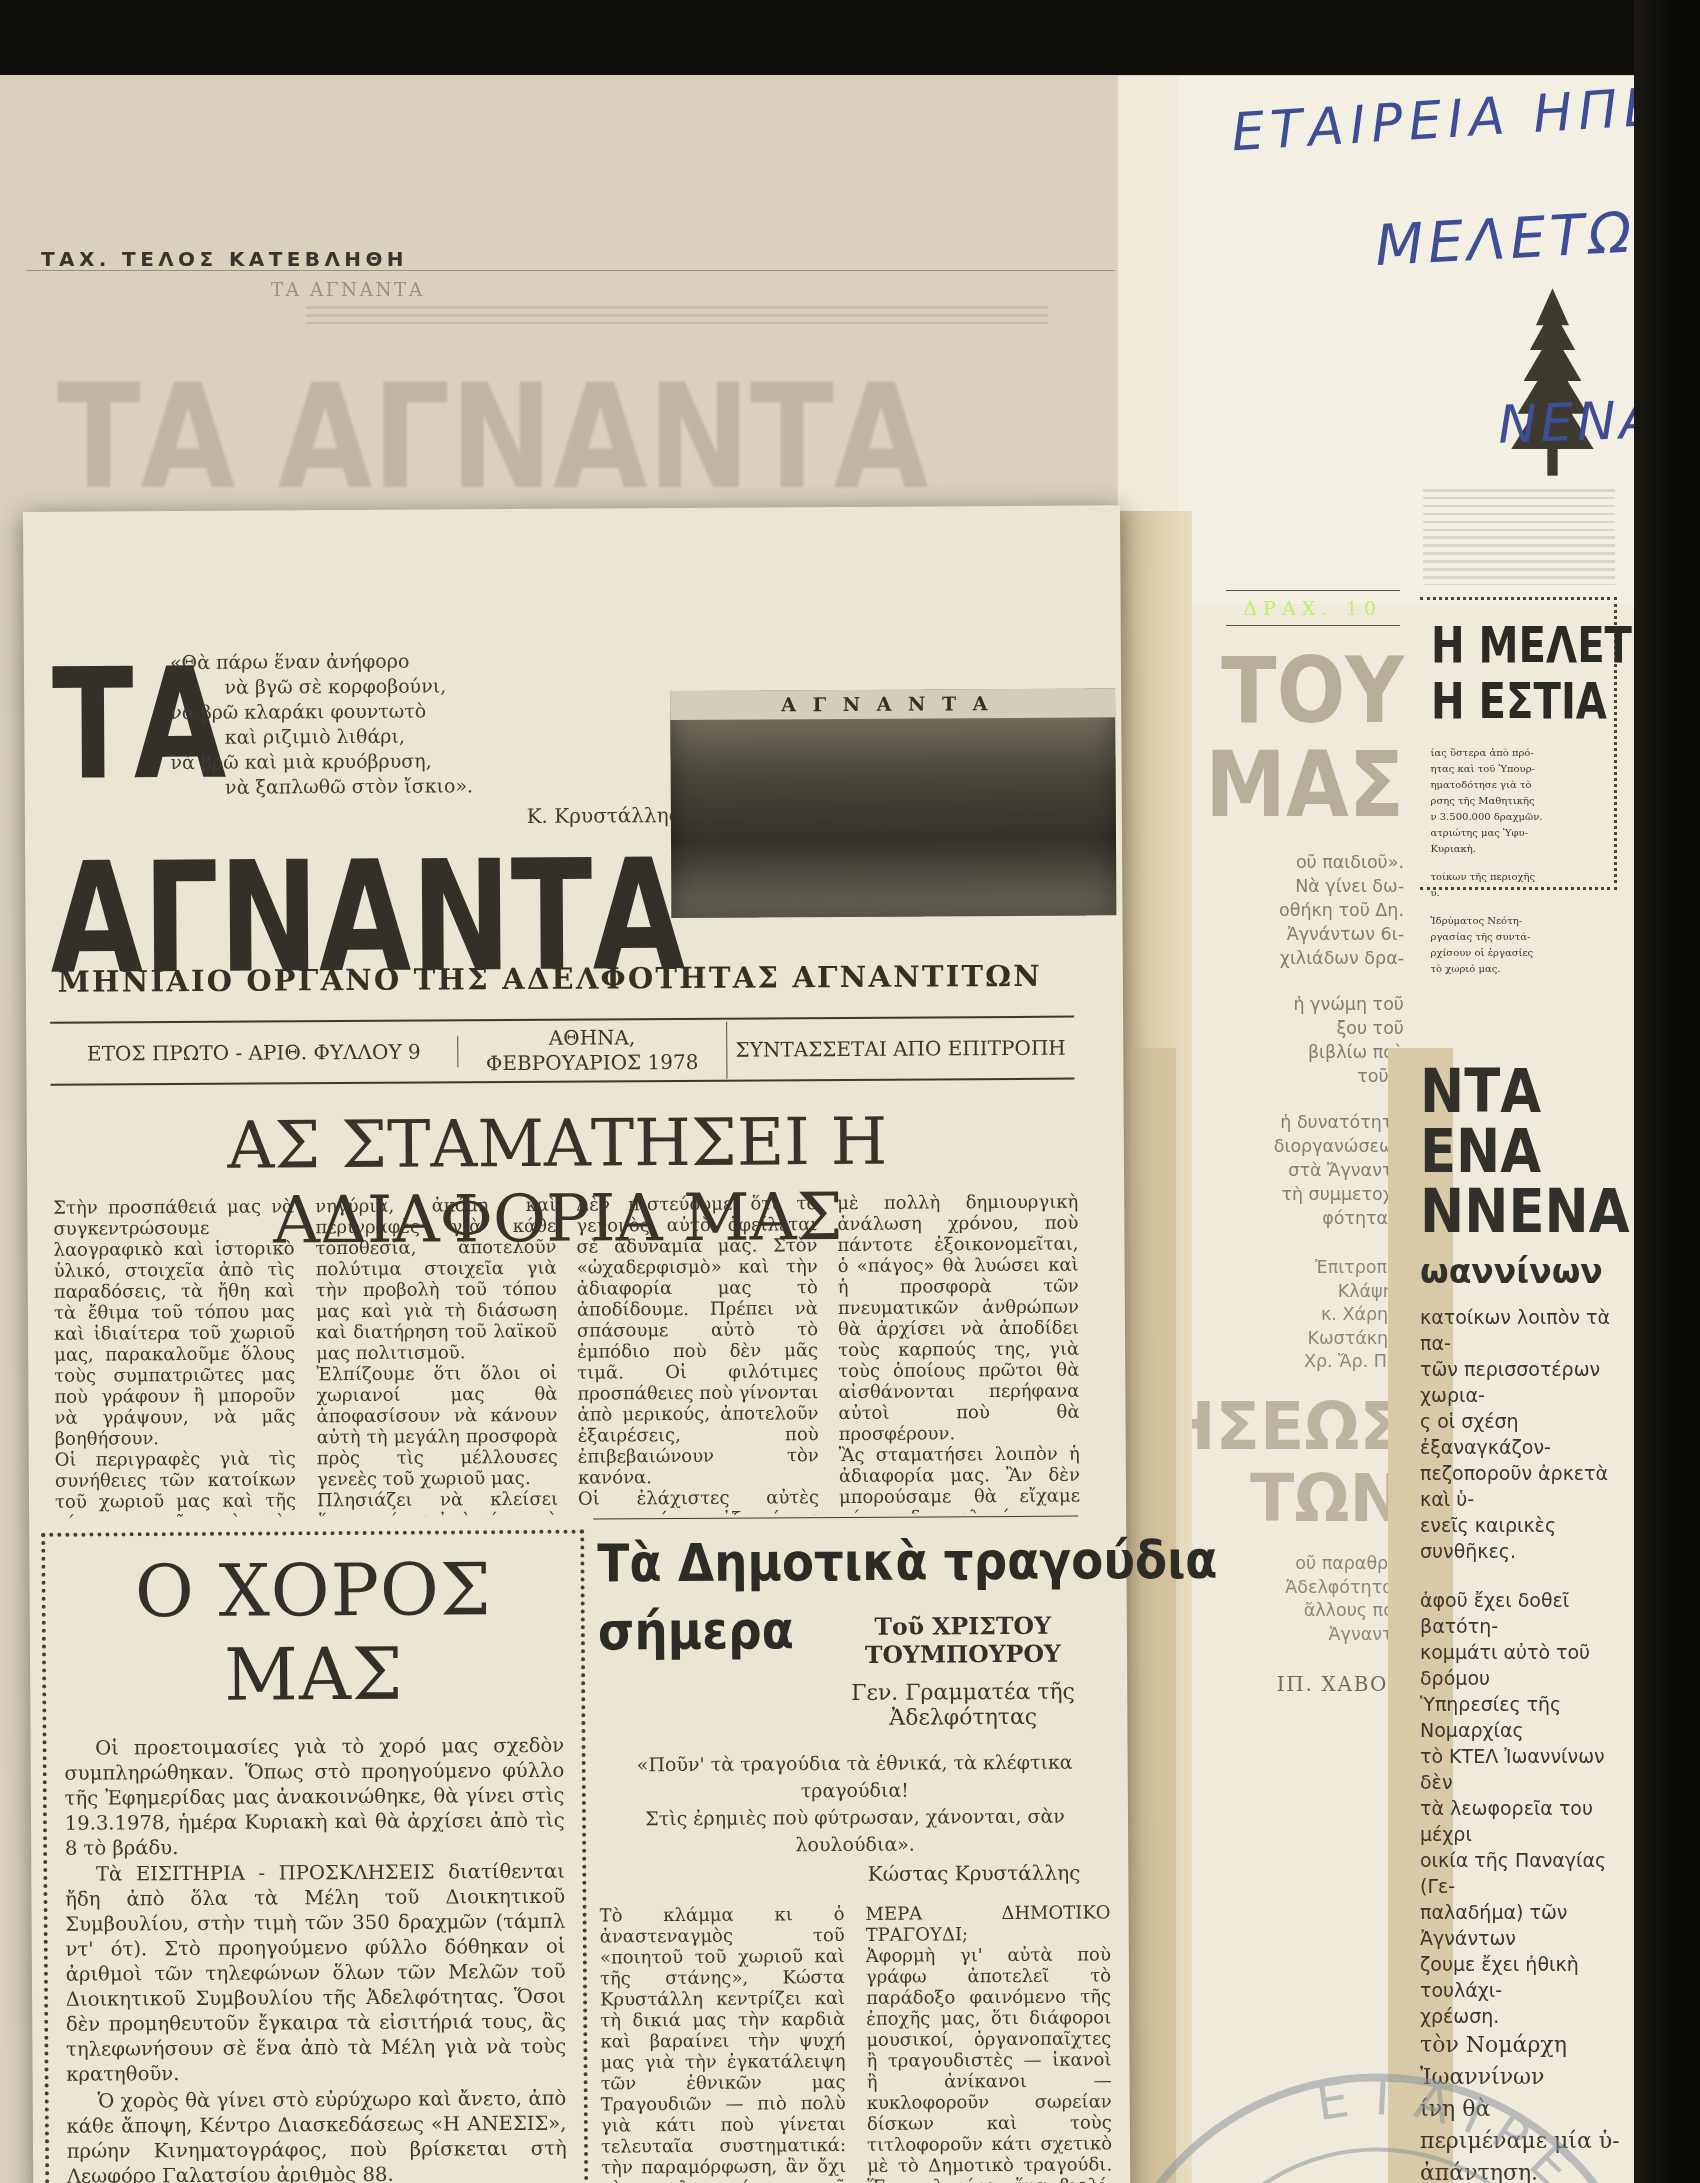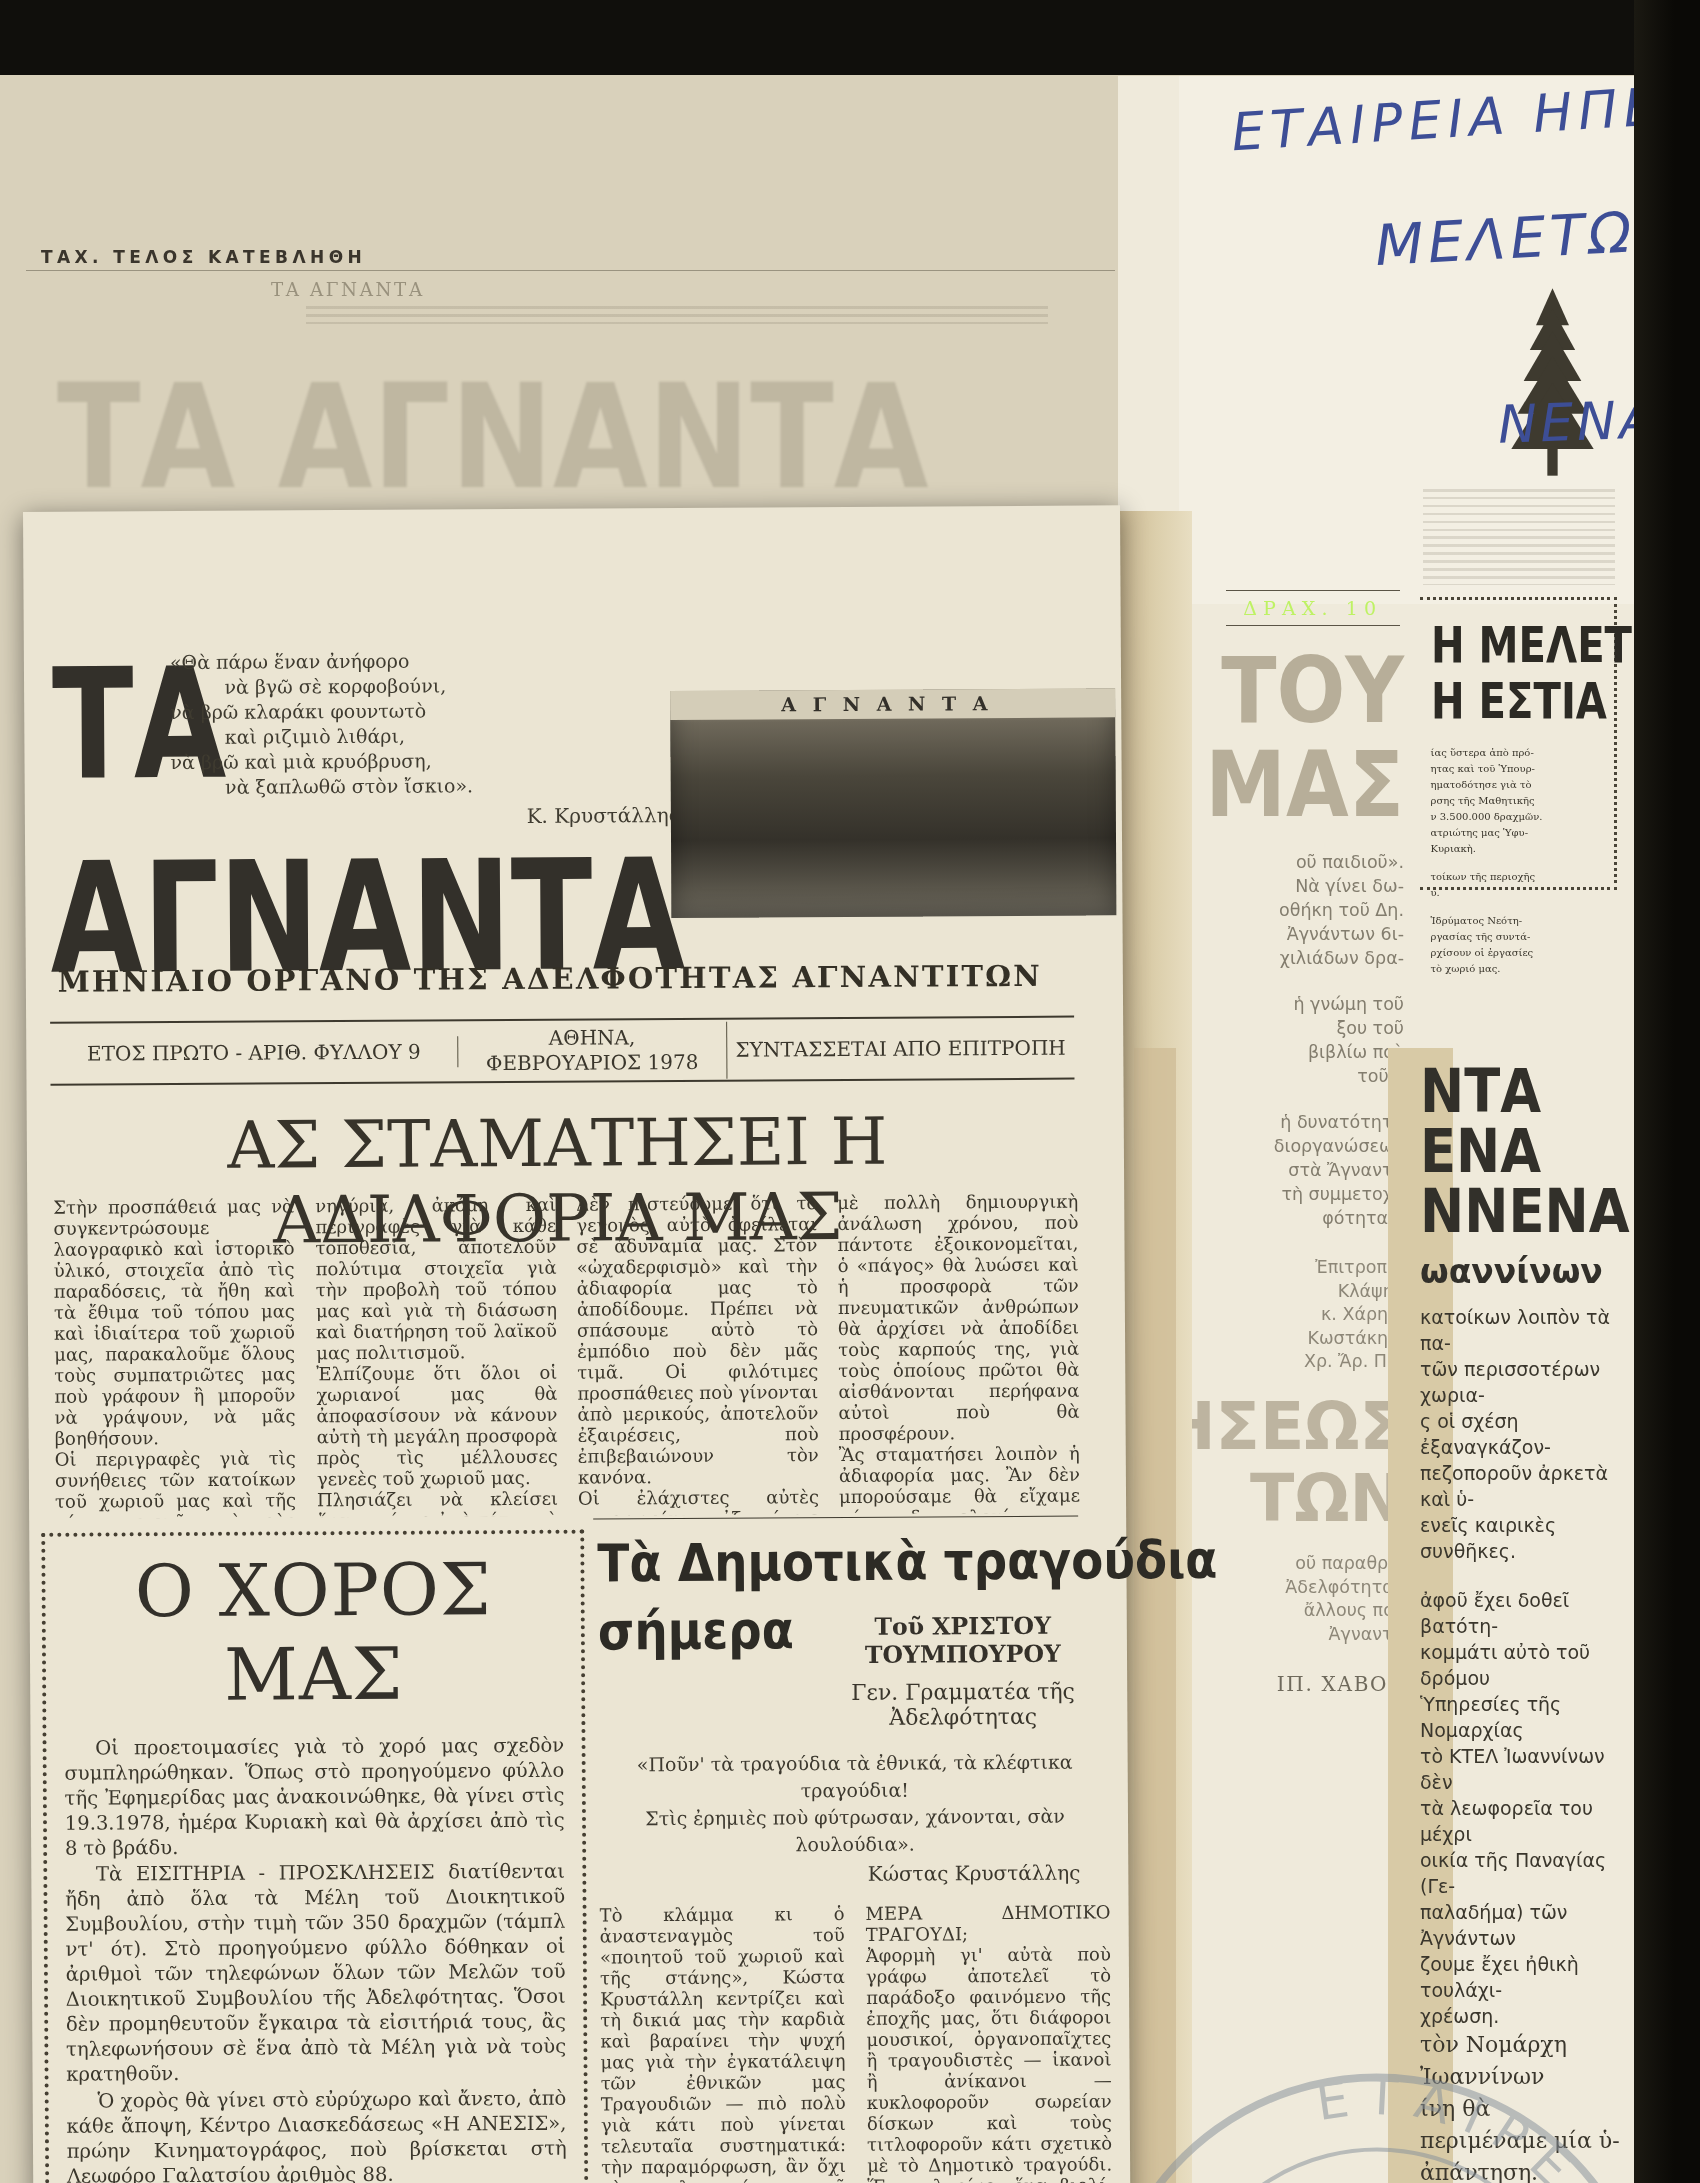--- a/index.html
+++ b/index.html
@@ -18,21 +18,21 @@
   .tornA{left:1113px;top:511px;width:79px;height:2041px;background:linear-gradient(90deg,#c7b48d,#dccfac 55%,#e8dec2);}
   .tornA2{left:1134px;top:1048px;width:42px;height:1354px;background:#cfbd97;opacity:.8;}
   .tornB{left:1388px;top:1048px;width:65px;height:1406px;background:#d8caa6;}
   .blacktop{left:0;top:0;width:1701px;height:75px;background:#100f0c;}
   .blackright{left:1634px;top:0;width:67px;height:2552px;background:linear-gradient(90deg,#1b1912,#0a0906 60%);}
   .blurband{background:repeating-linear-gradient(180deg,rgba(110,102,84,.18) 0 2.6px,rgba(0,0,0,0) 2.6px 7.9px);}
   
   .ghostline{left:26px;top:270px;width:1089px;height:1.3px;background:rgba(92,85,70,.5);}
   .ghostbanner{left:57px;top:365px;font-size:144px;font-weight:700;line-height:1;
      transform:scaleX(.85);transform-origin:left top;color:rgba(116,107,88,.26);filter:blur(1.3px);}
-  .taxlabel{left:41px;top:247px;font-size:17px;font-weight:700;letter-spacing:4.4px;color:#3a352c;}
+  .taxlabel{left:41px;top:247px;font-size:20px;font-weight:700;letter-spacing:4.4px;color:#3a352c;}
   .ghostsmall{left:271px;top:279px;font-size:18.3px;color:rgba(100,92,75,.55);letter-spacing:2.6px;}
   
   .hw{color:#3d4e96;font-style:italic;font-family:"DejaVu Sans",sans-serif;white-space:nowrap;}
   .hw1{left:1231px;top:83px;font-size:52px;letter-spacing:6.1px;transform:rotate(-3.5deg);}
   .hw2{left:1375px;top:205px;font-size:56px;letter-spacing:4.4px;transform:rotate(-3deg);}
   .hw3{left:1498px;top:392px;font-size:52px;letter-spacing:3.5px;transform:rotate(-2deg);}
   
   .mainpage{left:23px;top:512px;width:1097px;height:1861px;background:#ebe5d3;
      transform:rotate(-.35deg);transform-origin:top left;box-shadow:0 4.4px 26px rgba(0,0,0,.45);}
   .title-big{font-size:153px;font-weight:700;line-height:.92;color:#33302a;

